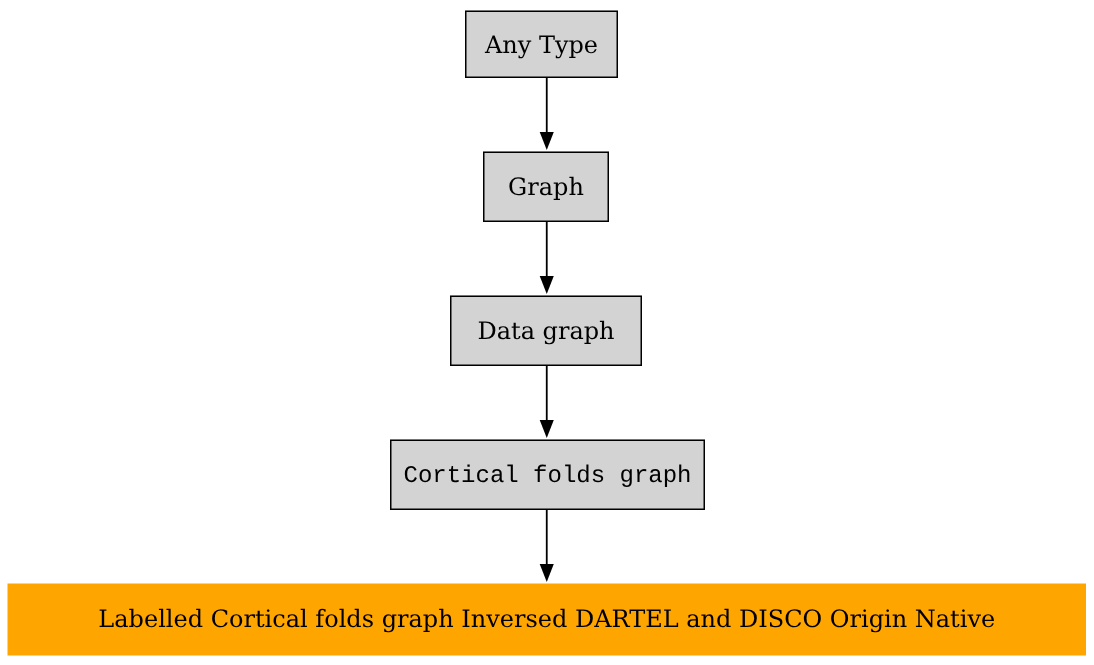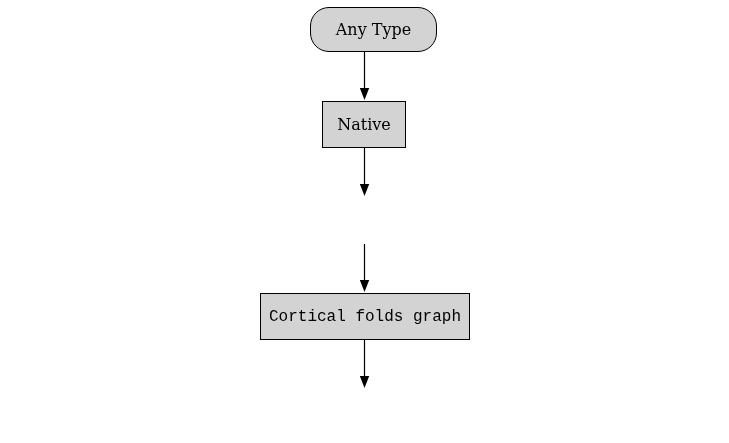--- a/index.html
+++ b/index.html
@@ -43,21 +43,21 @@
     justify-content: center;
     font-size: 16px;
     line-height: 1;
     white-space: nowrap;
     color: var(--text);
   }
   .node.highlight {
     background: var(--highlight-fill);
     border: none;
   }
-  .node-any-type            { left: 310px; top: 7px;   width: 127px; height: 45px; border-radius: 19px; }
+  .node-any-type            { left: 310px; top: 7px;   width: 102px; height: 45px; }
   .node-graph               { left: 322px; top: 101px; width: 84px;  height: 47px; }
   .node-data-graph          { left: 300px; top: 197px; width: 128px; height: 47px; }
   .node-cortical            { left: 260px; top: 293px; width: 210px; height: 47px; font-family: Liberation Mono, monospace; }
   .node-labelled            { left: 5px;   top: 389px; width: 719px; height: 48px; }
 </style>
 </head>
 <body>
 
 <div class="canvas">
 
@@ -75,19 +75,21 @@
       <polygon points="364.5,292 359.8,280 369.2,280" fill="currentColor"></polygon>
     </g>
     <g>
       <line x1="364.5" y1="340" x2="364.5" y2="377" stroke="currentColor" stroke-width="1.2"></line>
       <polygon points="364.5,388 359.8,376 369.2,376" fill="currentColor"></polygon>
     </g>
   </svg>
 
   <div class="node node-any-type">Any Type</div>
 
-  <div class="node node-graph">Native</div>
+  <div class="node node-graph">Graph</div>
 
+  <div class="node node-data-graph">Data graph</div>
 
   <div class="node node-cortical">Cortical folds graph</div>
 
+  <div class="node node-labelled highlight">Labelled Cortical folds graph Inversed DARTEL and DISCO Origin Native</div>
 
 </div>
 
 </body></html>

